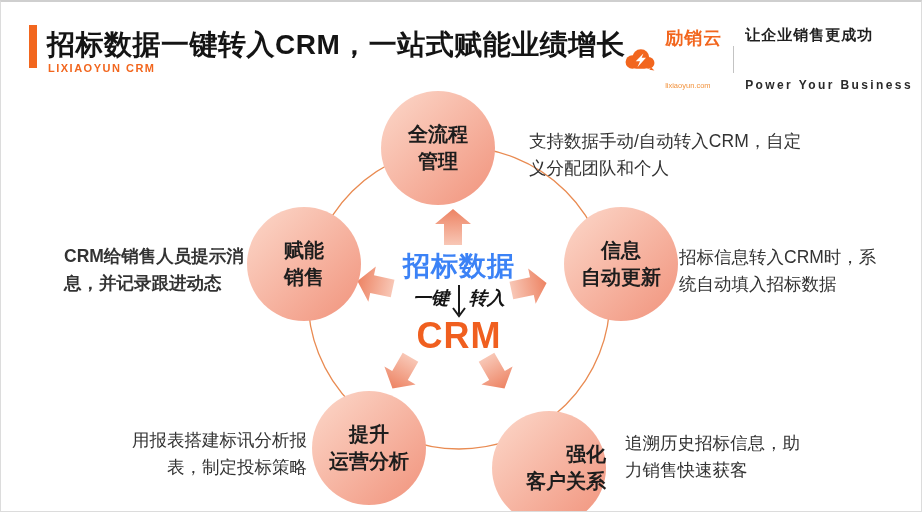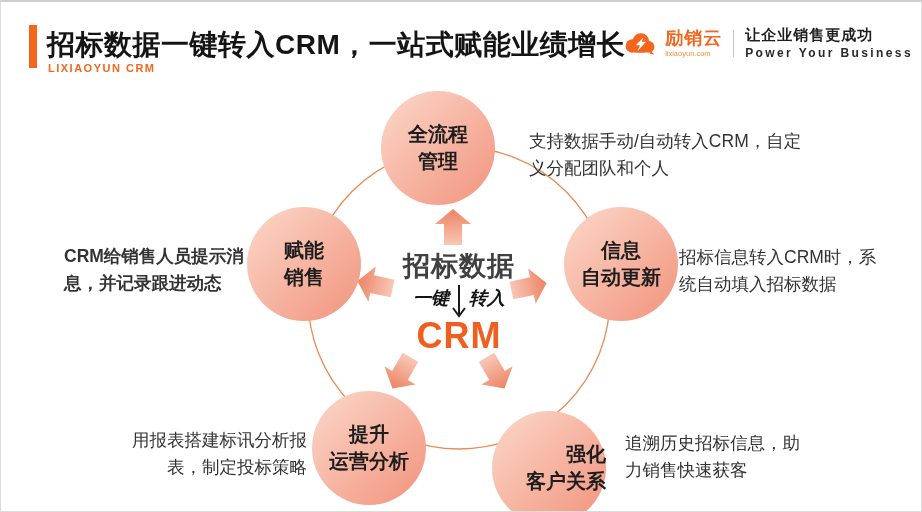--- a/index.html
+++ b/index.html
@@ -10,21 +10,21 @@
     border:1px solid #dcdcdc; border-top:2px solid #cfcfcf; overflow:hidden;padding-left:27px;
   }
 
   
   .accent-bar { position:absolute; left:28px; top:23px; width:8px; height:43px; background:#f2661e; }
   .page-title { position:absolute; left:46px; top:24px; font-size:28px; font-weight:bold; color:#141414; letter-spacing:0.5px; white-space:nowrap; }
   .page-subtitle { position:absolute; left:47px; top:60px; font-size:11px; font-weight:bold; color:#f2661e; letter-spacing:1.5px; }
 
   .logo { position:absolute; right:8px; top:25px; display:flex; align-items:center; gap:8px; }
   .logo-cloud { width:34px; height:27px; }
-  .logo-col { display:flex; flex-direction:column; line-height:1.1; }
+  .logo-col { display:flex; flex-direction:column; line-height:1.1;gap:32px; }
   .logo-brand { font-size:18px; font-weight:bold; color:#f2661e; letter-spacing:1px; }
   .logo-domain { font-size:7.5px; color:#f2933e; margin-top:1px; }
   .logo-divider { width:1px; height:27px; background:#c3c3c3; margin:0 3px; }
   .logo-cn { font-size:15px; font-weight:bold; color:#1f1f1f; letter-spacing:1px; }
   .logo-en { font-size:12px; font-weight:bold; color:#2a2a2a; letter-spacing:2.4px; margin-top:3px; white-space:nowrap; }
 
   
   .diagram-svg { position:absolute; left:0; top:0; z-index:1; }
 
   .node {
@@ -33,21 +33,21 @@
     display:flex; flex-direction:column; align-items:center; justify-content:center;
     font-weight:bold; font-size:20px; color:#1d1d1d; line-height:27px; text-align:center; z-index:2;
   }
   .node-top { left:380px; top:89px;  }
   .node-left { left:246px; top:205px; }
   .node-right { left:563px; top:205px; }
   .node-bl { left:311px; top:389px; }
   .node-br { left:491px; top:409px;align-items:flex-end; }
 
   .center-source { position:absolute; left:358px; top:246px; width:200px; text-align:center;
-    font-size:27px; font-weight:bold; color:#404040; letter-spacing:1px; z-index:2; }
+    font-size:27px; font-weight:bold; color:#3b82f6; letter-spacing:1px; z-index:2; }
   .center-action { position:absolute; left:358px; top:284px; width:200px; display:flex;
     justify-content:center; gap:20px; font-size:18px; font-weight:bold; font-style:italic; color:#141414; z-index:2; }
   .center-target { position:absolute; left:358px; top:313px; width:200px; text-align:center;
     font-size:36px; font-weight:bold; color:#f05f1f; letter-spacing:1px; z-index:2; }
 
   .note { position:absolute; font-size:17.5px; line-height:27px; color:#333; z-index:2; }
   .note span { display:block; }
   .note-topright { left:528px; top:126px; }
   .note-left { left:63px; top:241px;font-weight:bold; }
   .note-right { left:678px; top:242px; }

